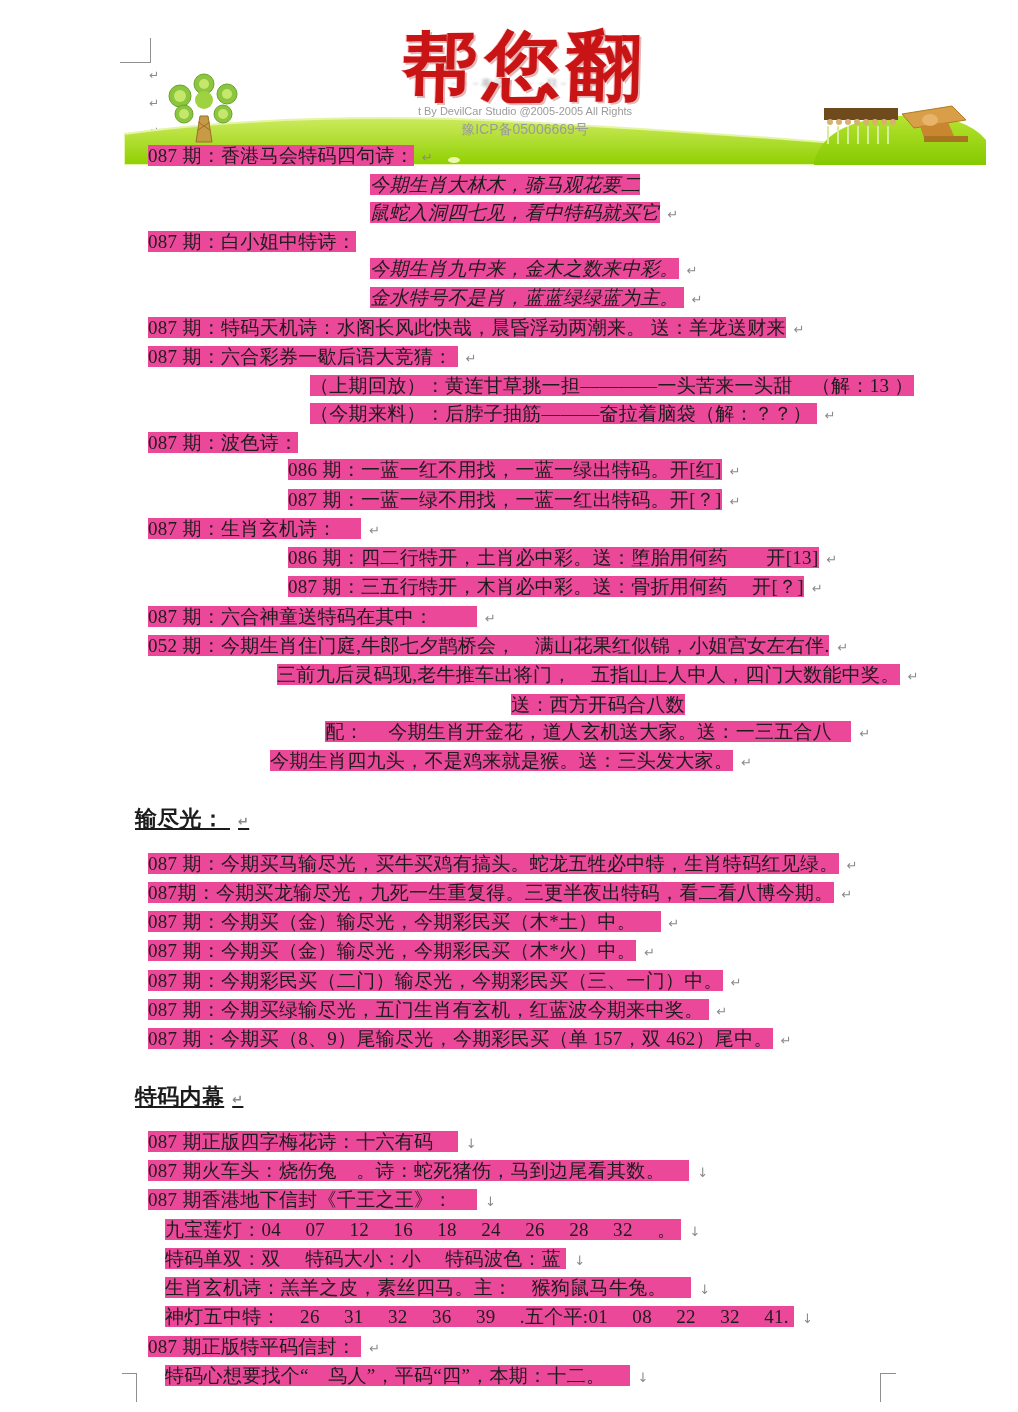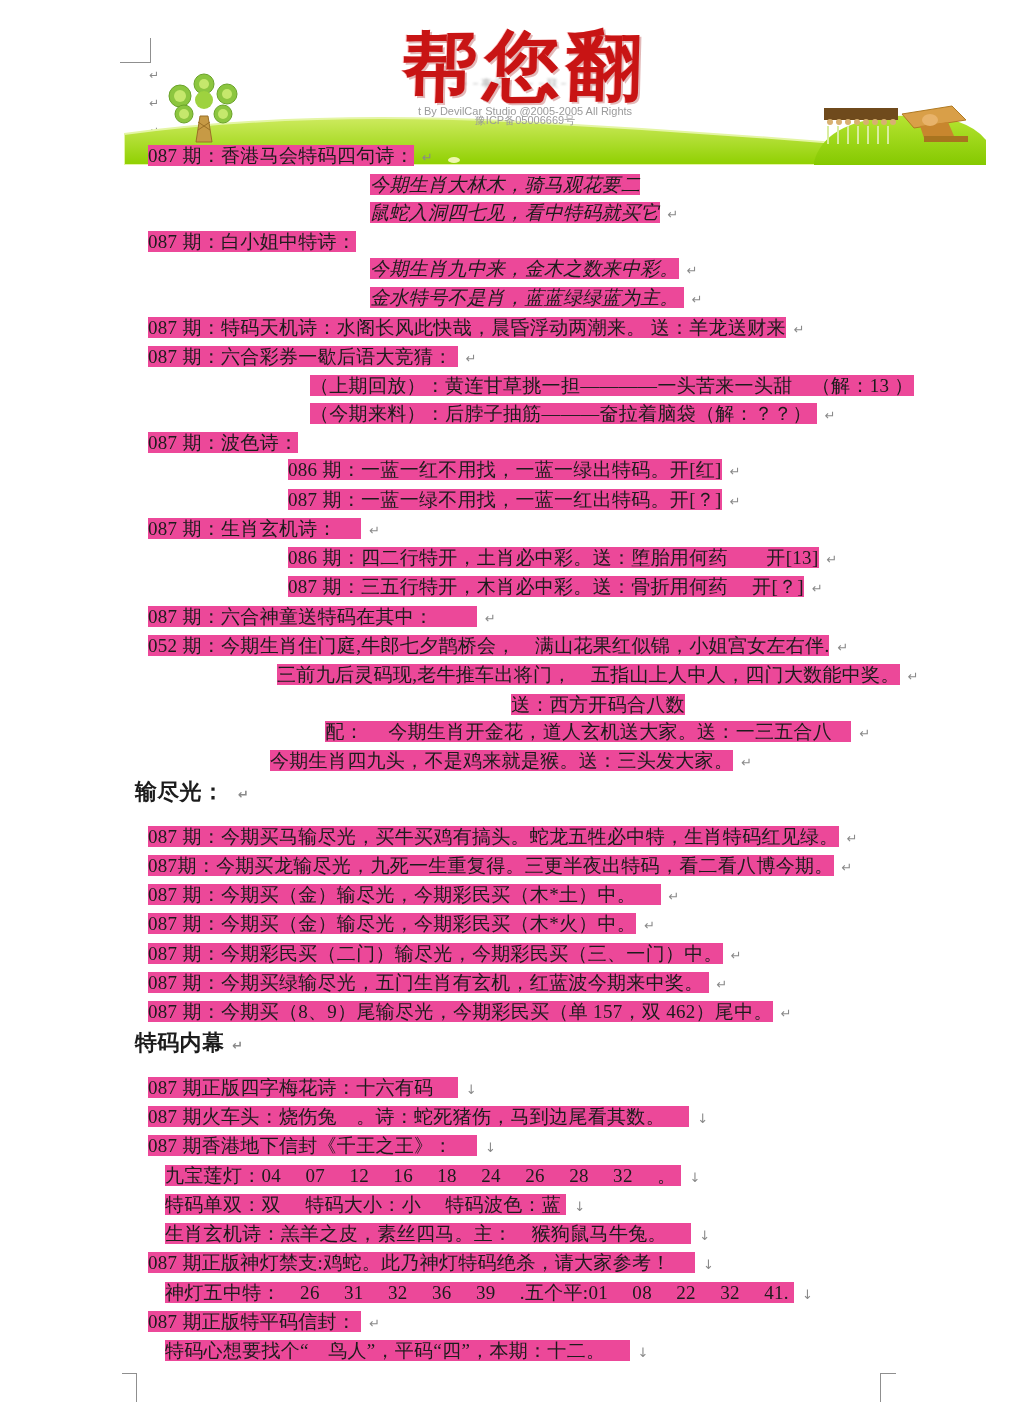--- a/index.html
+++ b/index.html
@@ -19,27 +19,27 @@
   .header{position:absolute;left:0;top:0;width:100%;height:165px;}
   .banner-svg{position:absolute;left:124px;top:70px;}
   .logo{position:absolute;left:402px;top:28px;margin:0;z-index:3;
         font-size:76px;font-weight:900;color:#c81414;letter-spacing:6px;line-height:1;
         transform:skewX(-2deg) rotate(-0.5deg);
         text-shadow:2px 2px 0 rgba(150,0,0,.28), -1px 0 0 rgba(255,90,90,.35);}
   .sub{position:absolute;left:525px;transform:translateX(-50%);z-index:2;white-space:nowrap;
        font-family:"Liberation Sans","DejaVu Sans",sans-serif;color:#9b9b9b;}
   .sub1{top:76px;font-size:11px;filter:blur(0.8px);color:#b0b0b0;}
   .sub2{top:105px;font-size:11px;filter:blur(0.4px);}
-  .sub3{top:113px;font-size:11px;}
+  .sub3{top:121px;font-size:14px;}
 
   
   .content{position:absolute;left:148px;top:142px;width:848px;font-size:19px;line-height:27.3px;letter-spacing:.3px;}
   .ln{white-space:pre-wrap;min-height:27.3px;}
   .ln .t{background:#ec4899;box-decoration-break:clone;}
-  .ln.h{font-size:22px;line-height:30px;font-weight:bold;margin:0 0 13px -13px;}
+  .ln.h{font-size:22px;line-height:30px;font-weight:bold;margin:27px 0 13px -13px;text-decoration:underline;}
   .ln.h .t{background:transparent;}
   .poem{margin-left:222px;font-style:italic;}
   .hx{margin-left:162px;}
   .bose{margin-left:140px;}
   .st2{margin-left:52px;text-align:center;}
   .st3{margin-left:122px;}
   .inner{margin-left:17px;}
   .eol{color:#8a8a8a;font-size:13px;margin-left:8px;font-family:"DejaVu Sans",sans-serif;}
 </style>
 </head>
@@ -155,18 +155,17 @@
       <div class="ln ind0"><span class="t">087 期：今期彩民买（二门）输尽光，今期彩民买（三、一门）中。</span><span class="eol">↵</span></div>
       <div class="ln ind0"><span class="t">087 期：今期买绿输尽光，五门生肖有玄机，红蓝波今期来中奖。 </span><span class="eol">↵</span></div>
       <div class="ln ind0"><span class="t">087 期：今期买（8、9）尾输尽光，今期彩民买（单 157，双 462）尾中。</span><span class="eol">↵</span></div>
       <div class="ln h"><span class="t">特码内幕</span><span class="eol">↵</span></div>
       <div class="ln ind0"><span class="t">087 期正版四字梅花诗：十六有码　 </span><span class="eol">↓</span></div>
       <div class="ln ind0"><span class="t">087 期火车头：烧伤兔　。诗：蛇死猪伤，马到边尾看其数。　 </span><span class="eol">↓</span></div>
       <div class="ln ind0"><span class="t">087 期香港地下信封《千王之王》：　 </span><span class="eol">↓</span></div>
       <div class="ln inner"><span class="t">九宝莲灯：04　 07　 12　 16　 18　 24　 26　 28　 32　 。 </span><span class="eol">↓</span></div>
       <div class="ln inner"><span class="t">特码单双：双　 特码大小：小　 特码波色：蓝 </span><span class="eol">↓</span></div>
       <div class="ln inner"><span class="t">生肖玄机诗：羔羊之皮，素丝四马。主：　猴狗鼠马牛兔。　 </span><span class="eol">↓</span></div>
-      <div class="ln ind0"><span class="t">087 期正版神灯禁支:鸡蛇。此乃神灯特码绝杀，请大家参考！　 </span><span class="eol">↓</span></div>
       <div class="ln inner"><span class="t">神灯五中特：　26　 31　 32　 36　 39　 .五个平:01　 08　 22　 32　 41. </span><span class="eol">↓</span></div>
       <div class="ln ind0"><span class="t">087 期正版特平码信封： </span><span class="eol">↵</span></div>
       <div class="ln inner"><span class="t">特码心想要找个“　鸟人”，平码“四”，本期：十二。　 </span><span class="eol">↓</span></div>
     </div>
 </div>
 
 </body></html>

